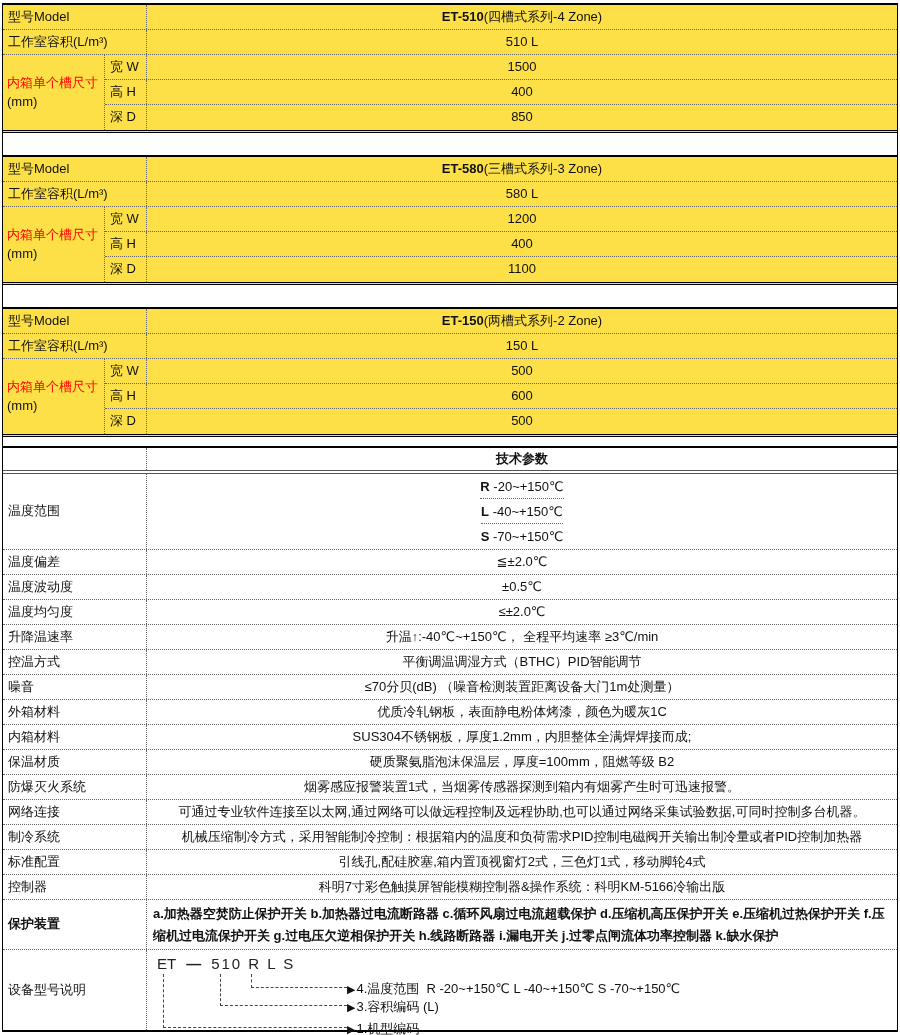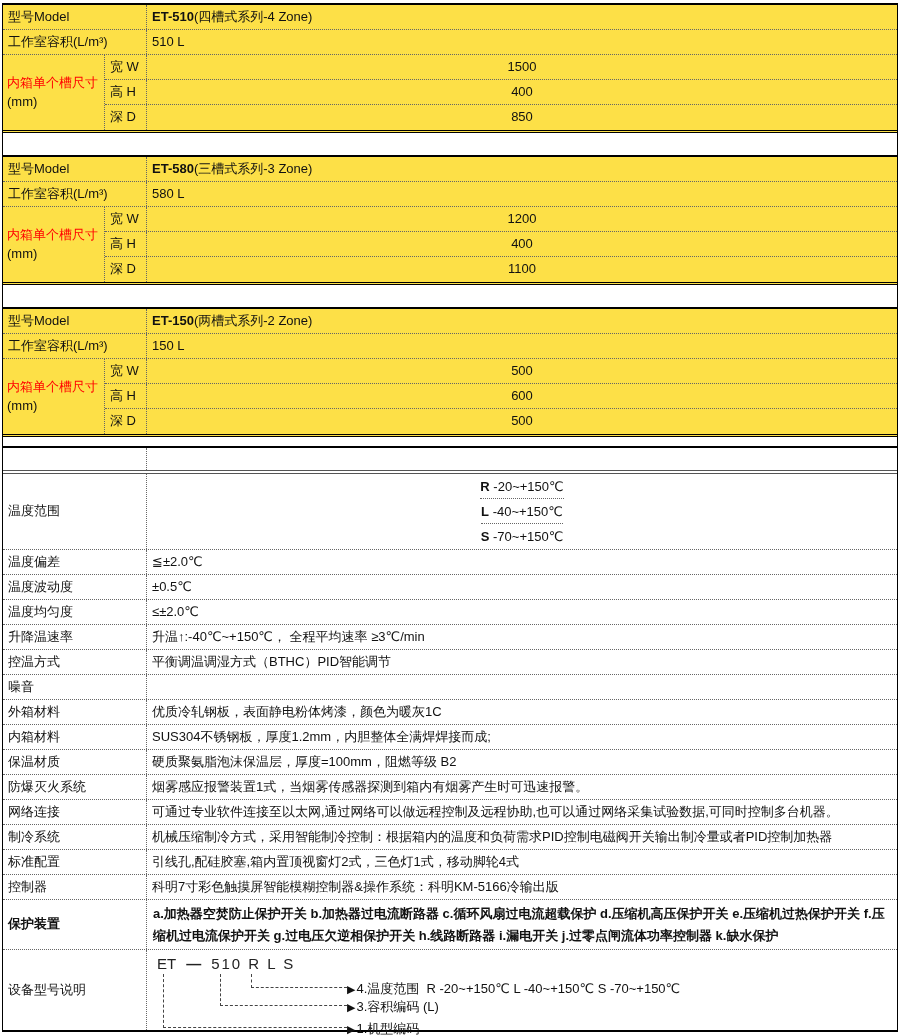--- a/index.html
+++ b/index.html
@@ -21,21 +21,21 @@
     border-left:1px solid #000; border-right:1px solid #000;
     height:22px; background:#fff;
   }
   .separator.thin { height:9px; }
 
   .row { display:flex; align-items:stretch; border-bottom:1px dotted #666; min-height:25px; }
   .row:last-child { border-bottom:none; }
 
   .cell { display:flex; align-items:center; padding:2px 5px; line-height:1.25; }
   .label-cell { width:144px; border-right:1px dotted #666; flex:none; }
-  .value-cell { flex:1; text-align:center; }
+  .value-cell { flex:1; justify-content:center; text-align:center; }
   .bold { font-weight:bold; }
   .red { color:#ff0000; }
 
   
   .dim-row { min-height:75px; }
   .dim-label-cell {
     width:102px; flex:none; border-right:1px dotted #666;
     display:flex; flex-direction:column; justify-content:center;
     padding:2px 4px; line-height:1.45;
   }
@@ -181,20 +181,21 @@
       </div>
     </div>
   </div>
 
   <div class="separator thin"></div>
 
   <div class="tech-block">
 
     <div class="row tech-header-row">
       <div class="cell label-cell"></div>
+      <div class="cell value-cell">技术参数</div>
     </div>
 
     <div class="row">
       <div class="cell label-cell">温度范围</div>
       <div class="temp-grid">
         <div class="temp-sub-row">
           <span><span class="bold">R</span><span> -20~+150℃</span></span>
         </div>
         <div class="temp-sub-row">
           <span><span class="bold">L</span><span> -40~+150℃</span></span>
@@ -220,20 +221,21 @@
     <div class="row">
       <div class="cell label-cell">升降温速率</div>
       <div class="cell value-cell">升温↑:-40℃~+150℃， 全程平均速率 ≥3℃/min</div>
     </div>
     <div class="row">
       <div class="cell label-cell">控温方式</div>
       <div class="cell value-cell">平衡调温调湿方式（BTHC）PID智能调节</div>
     </div>
     <div class="row">
       <div class="cell label-cell">噪音</div>
+      <div class="cell value-cell">≤70分贝(dB) （噪音检测装置距离设备大门1m处测量）</div>
     </div>
     <div class="row">
       <div class="cell label-cell">外箱材料</div>
       <div class="cell value-cell">优质冷轧钢板，表面静电粉体烤漆，颜色为暖灰1C</div>
     </div>
     <div class="row">
       <div class="cell label-cell">内箱材料</div>
       <div class="cell value-cell">SUS304不锈钢板，厚度1.2mm，内胆整体全满焊焊接而成;</div>
     </div>
     <div class="row">

